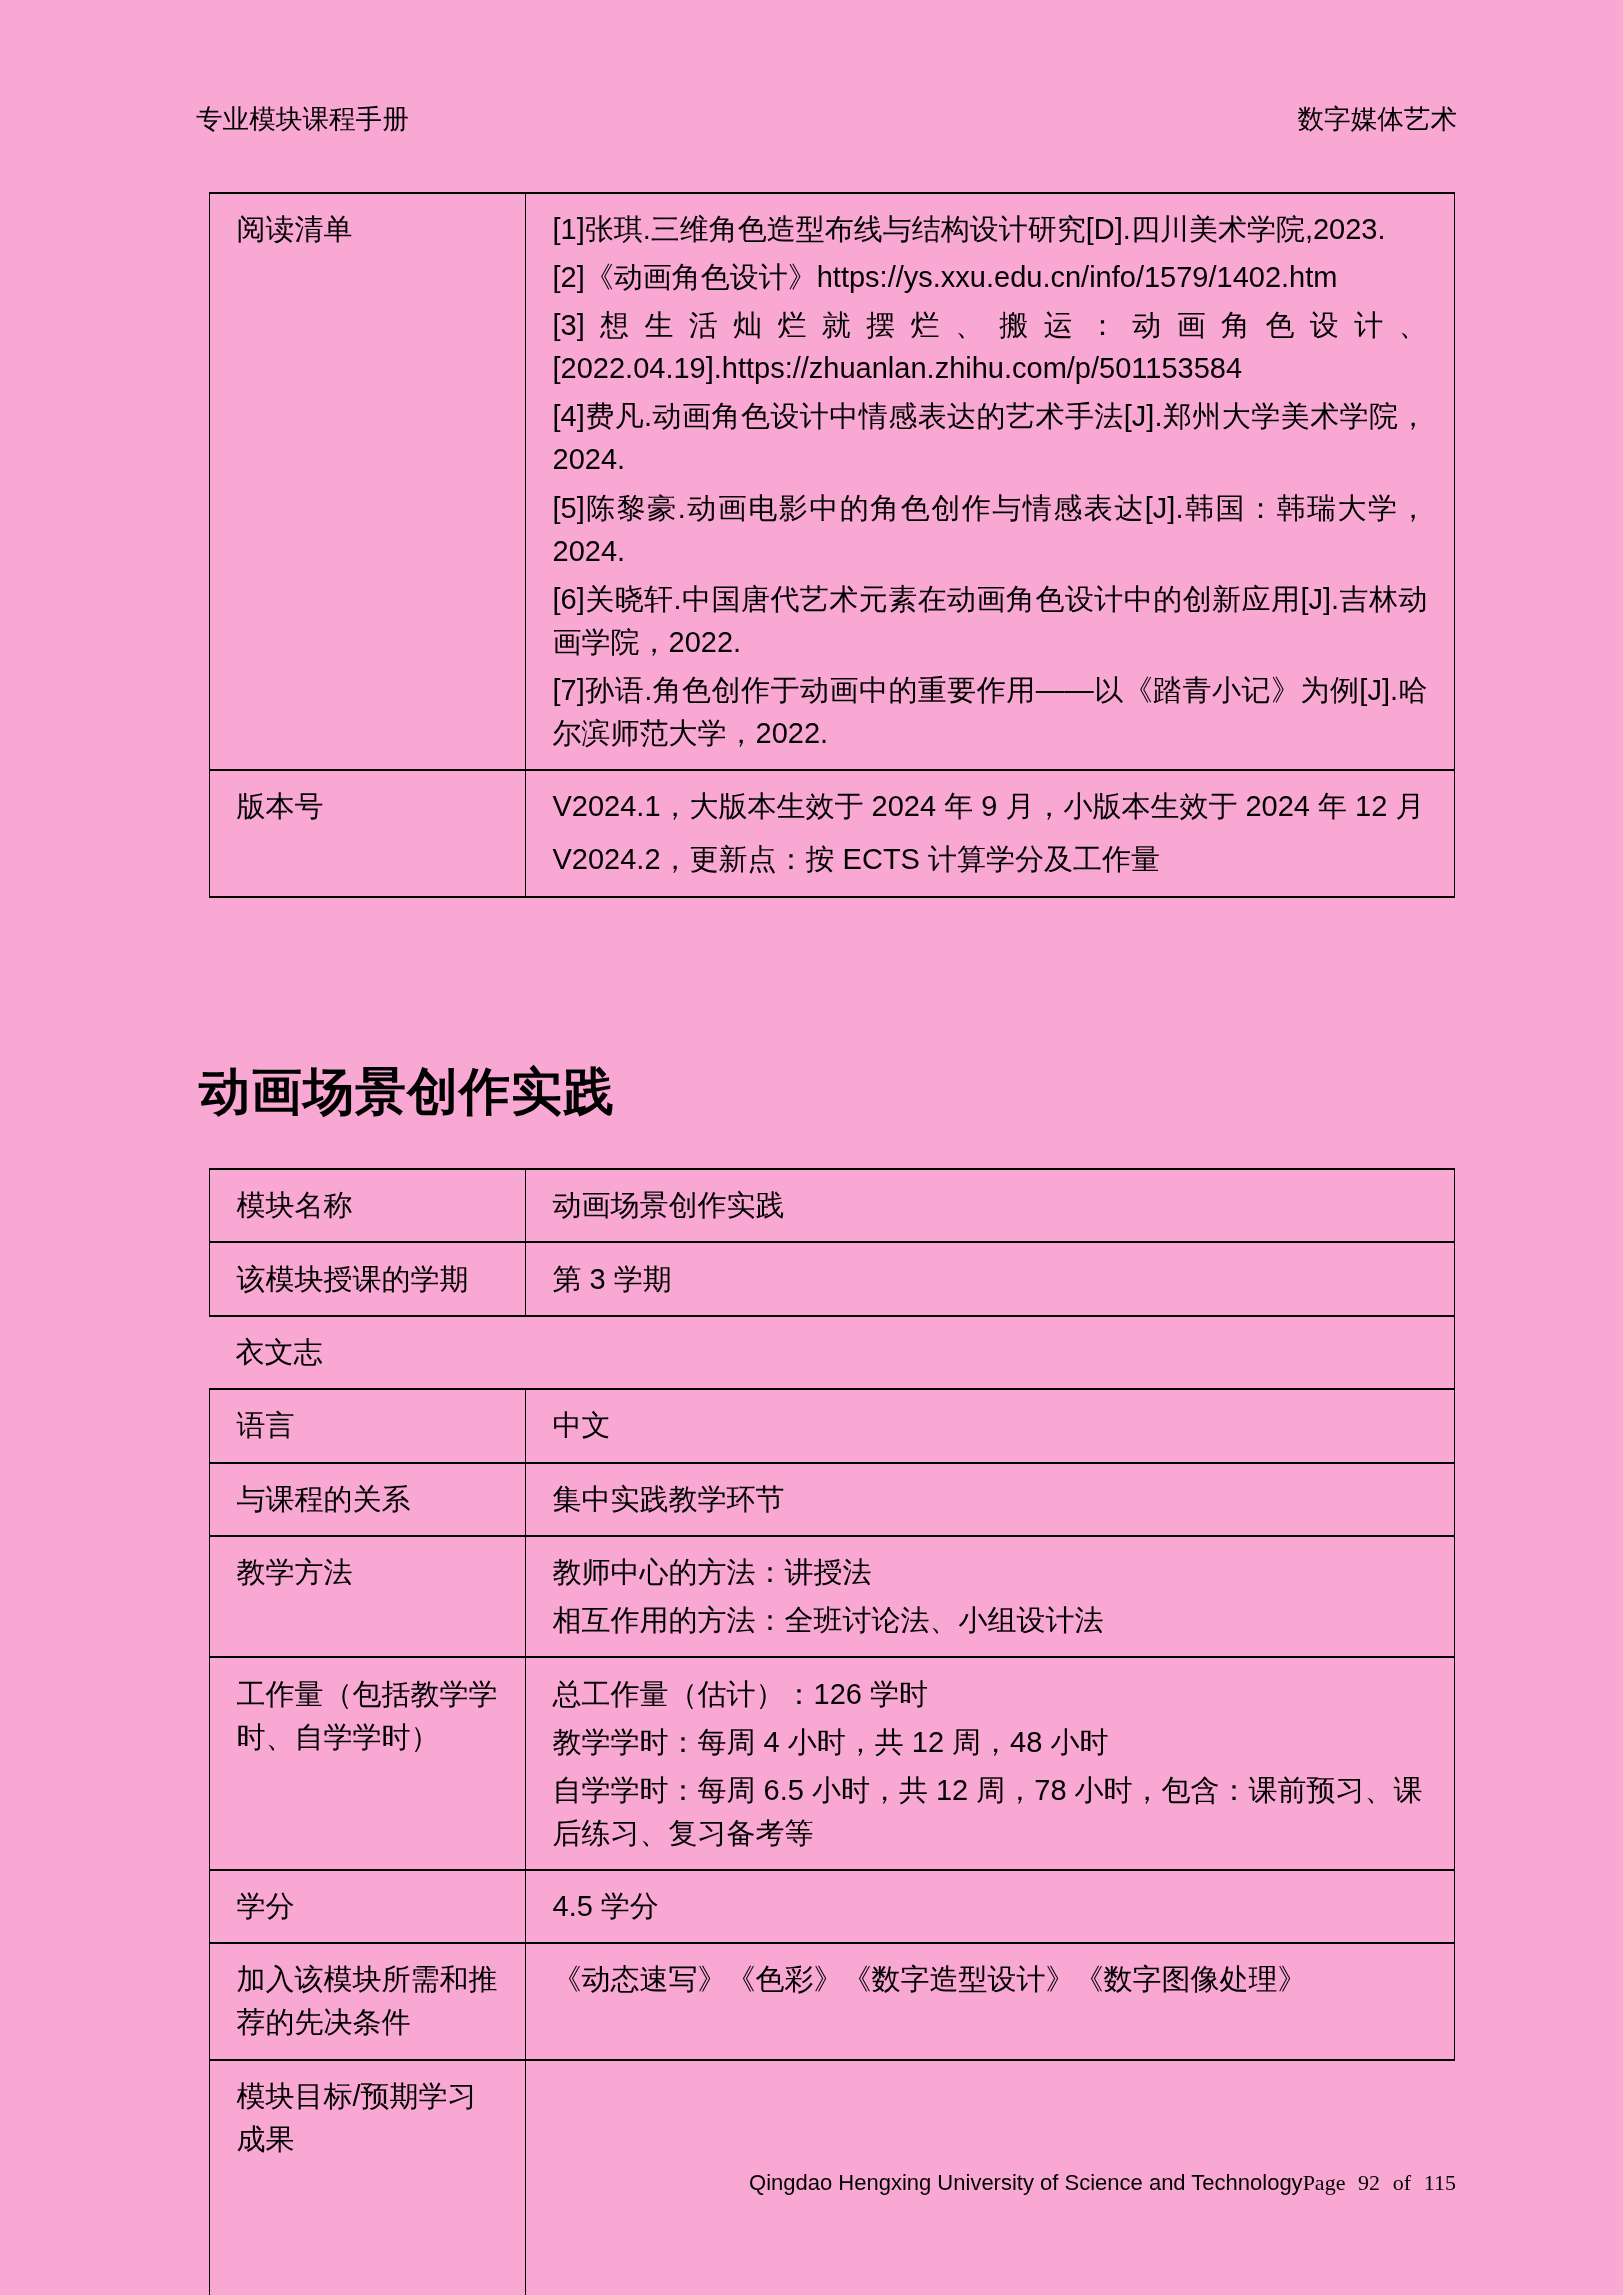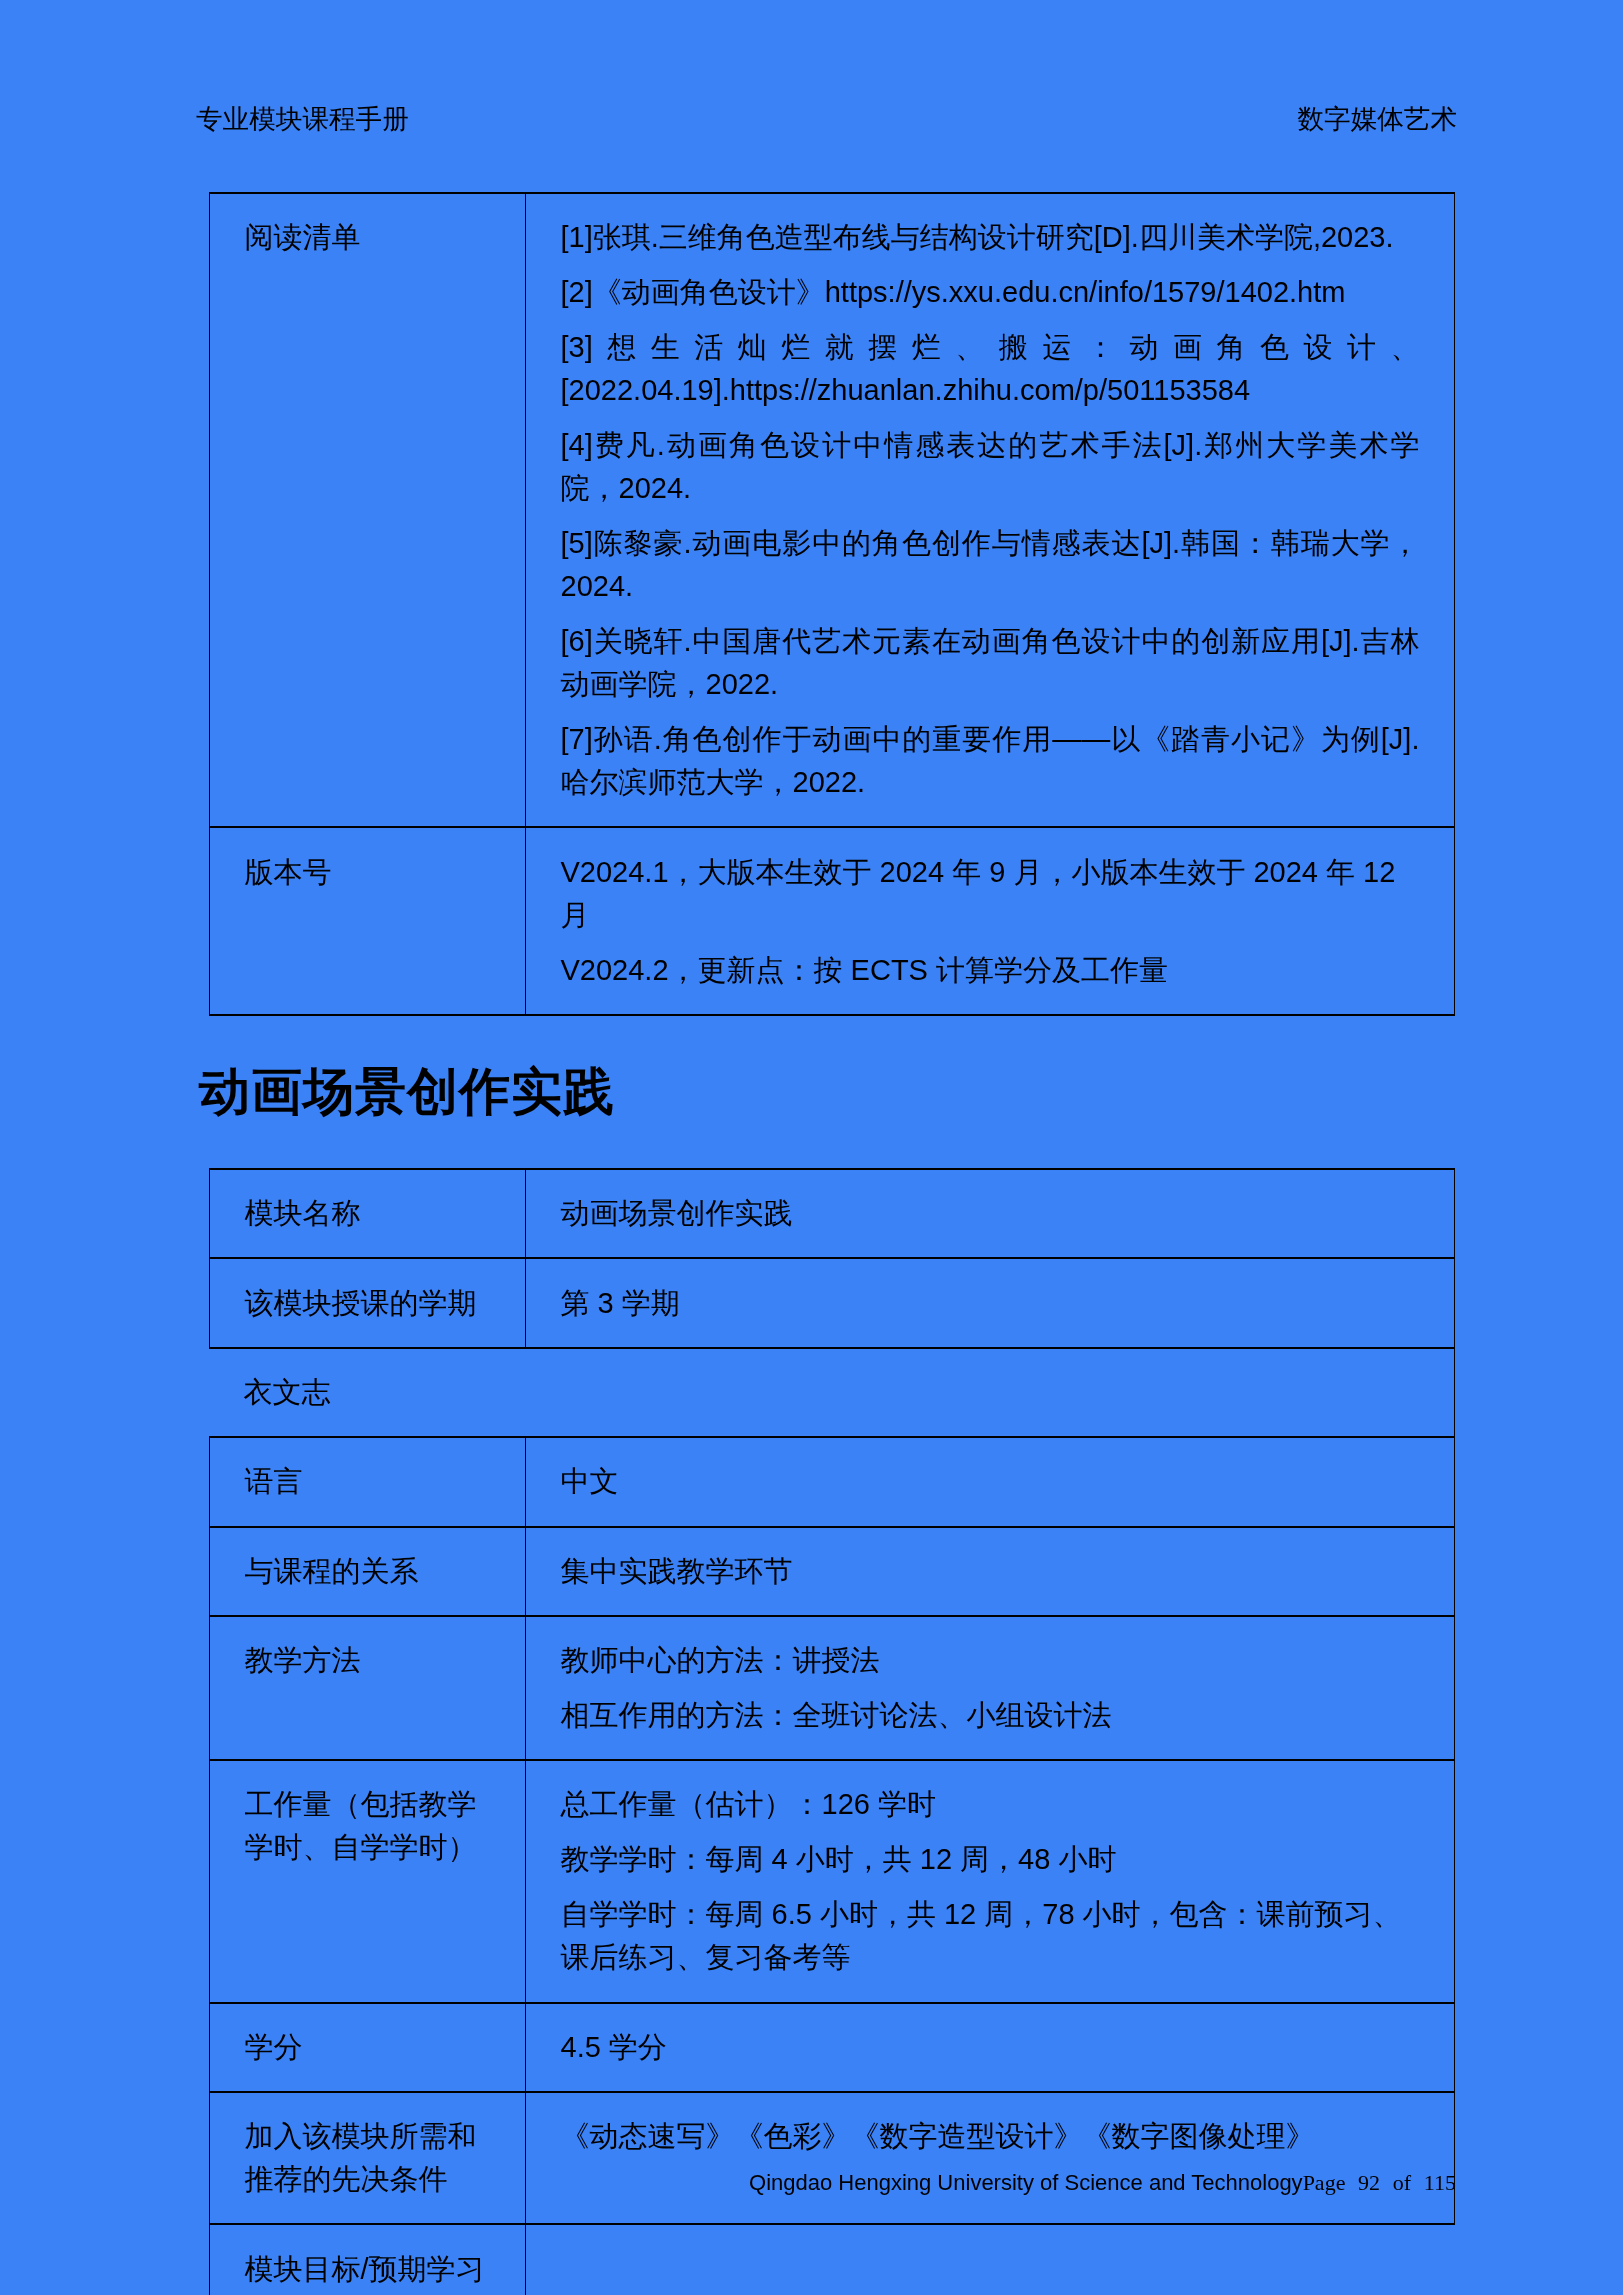--- a/index.html
+++ b/index.html
@@ -1,19 +1,19 @@
 <!DOCTYPE html>
 <html style="font-size:8.2px"><head>
 <meta charset="utf-8">
 <style>
   html,body { margin:0; padding:0; background:#e8e8e8; }
   .page {
     position:relative;
     width:1623px; height:2295px;
-    background:#3b82f6;
+    background:#f9a8d4;
     color:#000000;
     font-family:"Liberation Sans", sans-serif;
     overflow:hidden;
   }
   
   .doc-header {
     position:absolute; top:103px; left:196px; width:1261px;
     display:flex; justify-content:space-between;
     font-size:26.6px; line-height:32px;
   }
@@ -30,21 +30,21 @@
     width:317px; flex:0 0 317px;
     border-left:1.5px solid #000; border-right:1.5px solid #000;
     padding:10.2px 22.5px;
   }
   .cv {
     flex:1 1 auto;
     border-right:1.5px solid #000;
     padding:10.2px 22.5px;
     min-width:0;
   }
-  .tbl p { margin:12px; font-size:29px; line-height:43px; }
+  .tbl p { margin:4px; font-size:29px; line-height:43px; }
   .cv p + p { margin-top:5.1px; }
   .justify p { text-align:justify; }
   .version-row .cv p + p { margin-top:10.2px; }
   
   .trow.outcomes { border-bottom:none;flex-direction:column; }
   .outcomes .cl { min-height:109px; }
   .oc-wrap { flex:1 1 auto; display:flex; min-width:0; border-bottom:3.1px solid #000; }
   .oc { box-sizing:border-box; display:flex; align-items:center; min-height:106px; }
   .oc p { font-size:29px; line-height:43px; margin:0; }
   .oc1 { width:137px; flex:0 0 137px; border-right:1.5px solid #000; justify-content:center; }

